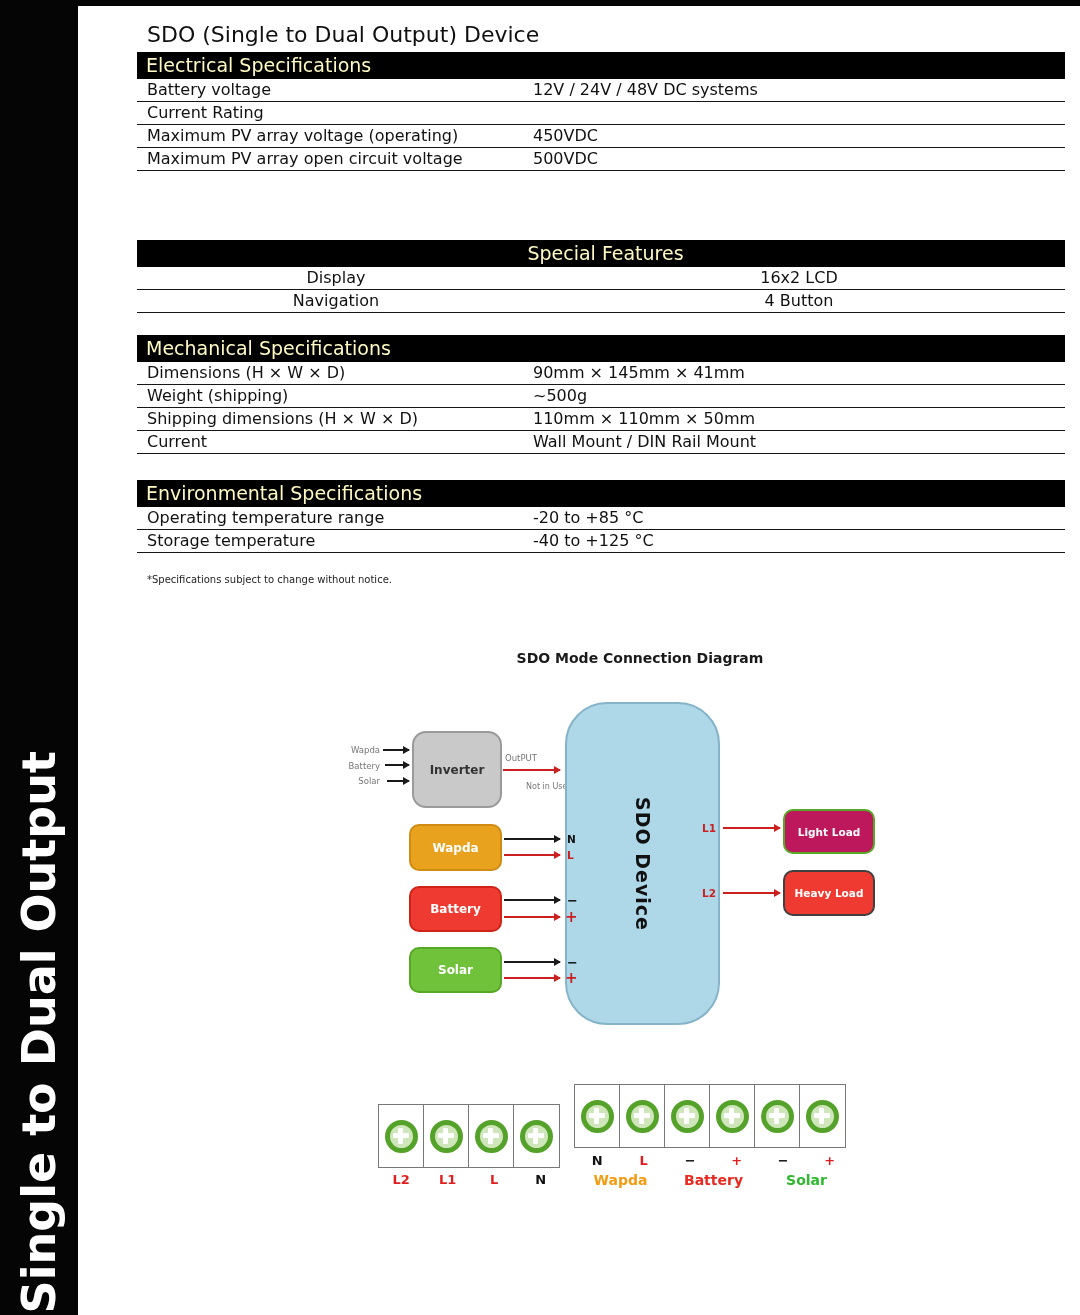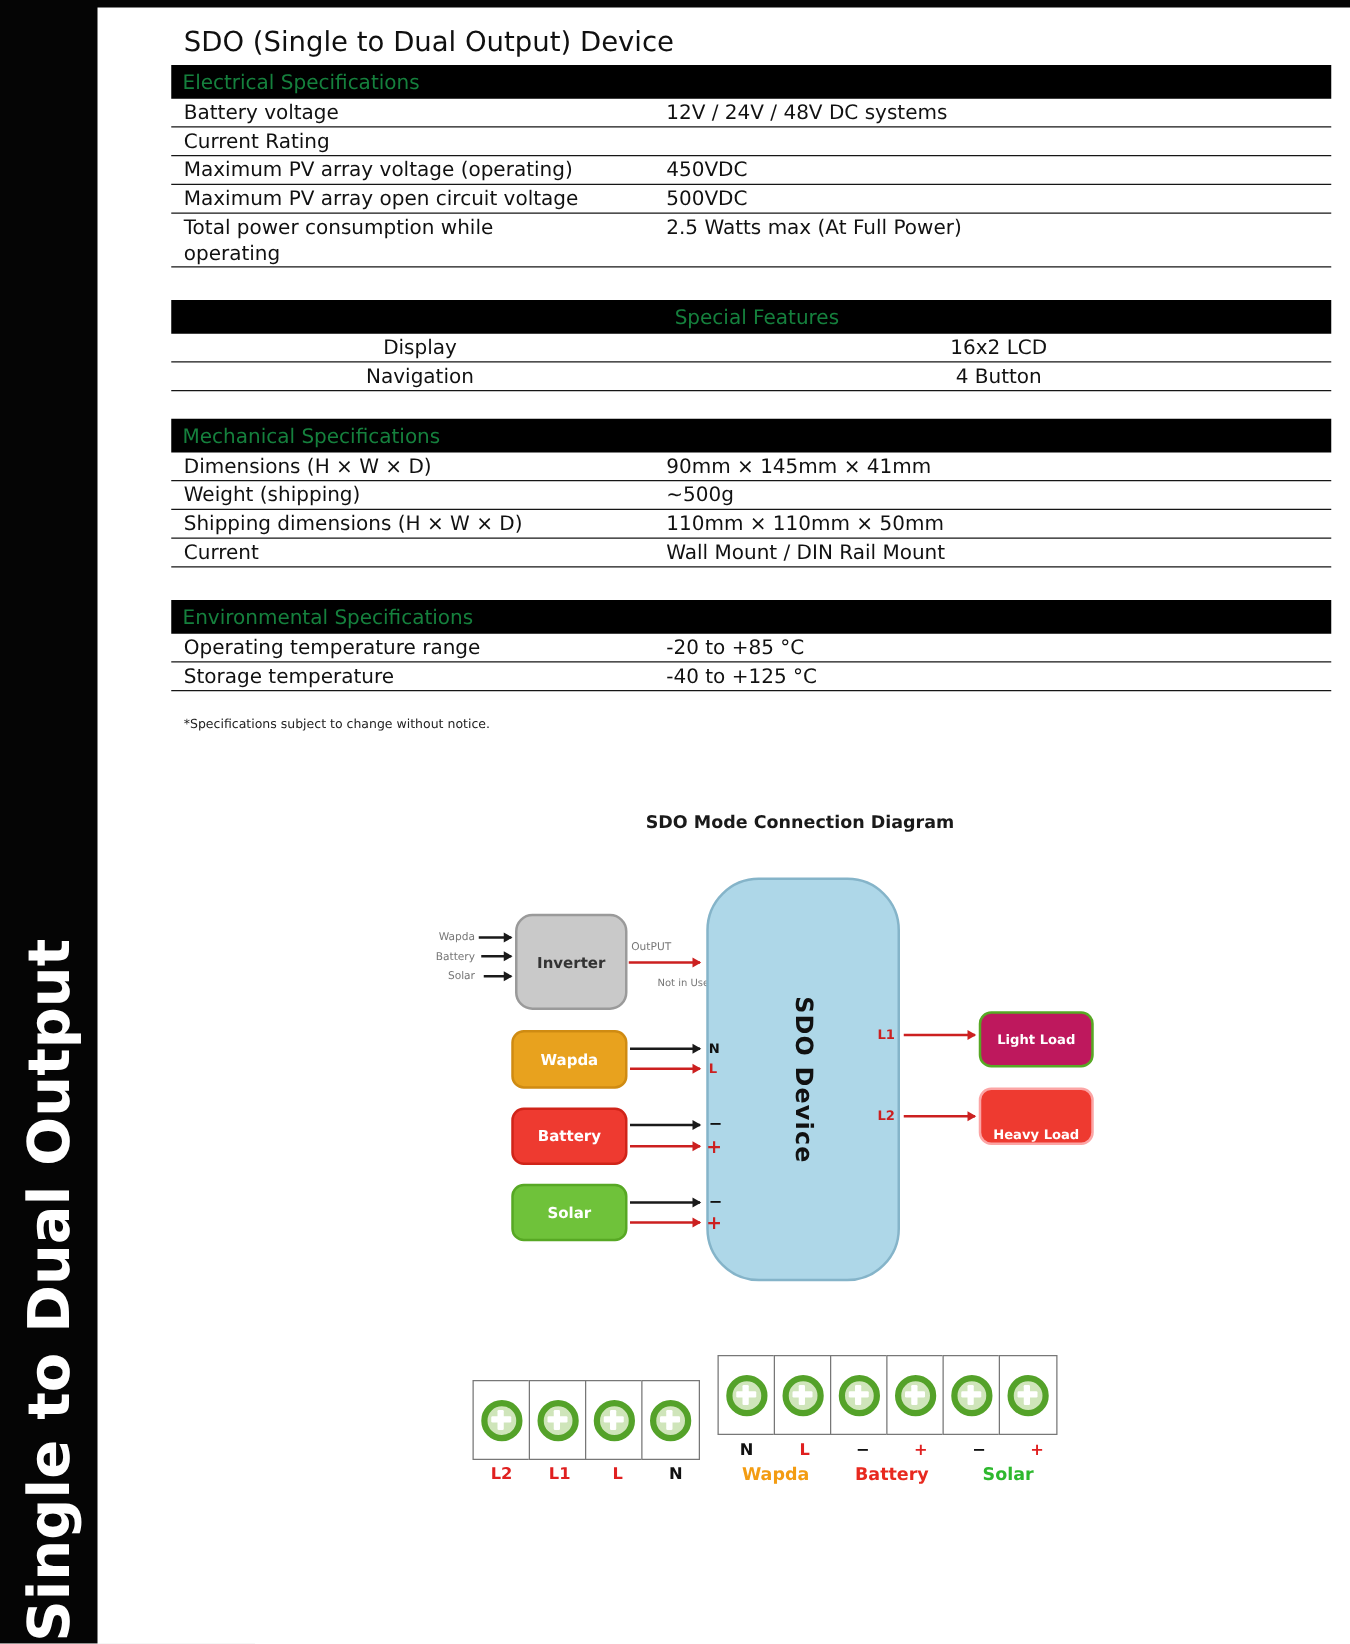--- a/index.html
+++ b/index.html
@@ -15,22 +15,22 @@
     position:absolute; bottom:2px; left:50%;
     transform:translateX(-50%) rotate(180deg);
     writing-mode:vertical-rl;
     color:#ffffff; font-size:46px; font-weight:bold; white-space:nowrap; letter-spacing:0px;
   }
   
   .doc-title { position:absolute; left:147px; top:22px; font-size:22px; color:#101010; }
   
   .spec-table { position:absolute; left:137px; width:928px; }
   .spec-header {
-    background:#000; color:#15803d; height:27px; line-height:27px;
-    font-size:16px; padding-left:9px; white-space:nowrap;
+    background:#000; color:#fef9c3; height:27px; line-height:27px;
+    font-size:19px; padding-left:9px; white-space:nowrap;
   }
   .spec-row {
     display:flex; align-items:flex-start; border-bottom:1.5px solid #161616;
     min-height:23px; padding:1px 0 0 10px; font-size:16px; line-height:20.5px;
   }
   .spec-label { width:386px; white-space:pre-line; padding-right:8px; }
   .spec-value { flex:1; }
   .footnote { position:absolute; left:147px; top:574px; font-size:10px; color:#222; }
   
   .diag-title { position:absolute; left:420px; top:650px; width:440px; text-align:center;
@@ -39,21 +39,21 @@
     border-radius:10px; font-weight:bold; color:#fff; }
   .inverter-box { left:412px; top:731px; width:90px; height:77px; background:#c9c9c9;
     border:2px solid #9a9a9a; border-radius:14px; color:#333; font-size:12px; }
   .sdo-box { left:565px; top:702px; width:155px; height:323px; background:#aed7e8;
     border:2px solid #85b4c9; border-radius:42px; }
   .sdo-box span { writing-mode:vertical-rl; color:#111; font-size:19px; font-weight:bold; letter-spacing:1px; }
   .wapda-box   { left:409px; top:824px; width:93px; height:47px; background:#e8a21e; border:2px solid #cf8b12; font-size:12px; }
   .battery-box { left:409px; top:886px; width:93px; height:46px; background:#ee3a30; border:2px solid #d02419; font-size:12px; }
   .solar-box   { left:409px; top:947px; width:93px; height:46px; background:#6fc23a; border:2px solid #57a824; font-size:12px; }
   .light-box   { left:783px; top:809px; width:92px; height:45px; background:#be185d; border:2px solid #57a824; font-size:10.5px; }
-  .heavy-box   { left:783px; top:870px; width:92px; height:46px; background:#ee3a30; border:2px solid #fca5a5; font-size:10.5px;align-items:flex-end; }
+  .heavy-box   { left:783px; top:870px; width:92px; height:46px; background:#ee3a30; border:2px solid #404040; font-size:10.5px; }
   .gray-lbl { position:absolute; color:#777; font-size:8.5px; }
   .in-lbls { position:absolute; left:330px; top:743px; width:50px; text-align:right; }
   .in-lbls div { color:#777; font-size:8.5px; line-height:15.5px; }
   
   .arrow { position:absolute; height:2px; }
   .arrow::after { content:""; position:absolute; right:-1px; top:-3px;
     border-top:4px solid transparent; border-bottom:4px solid transparent; }
   .a-black { background:#1a1a1a; } .a-black::after { border-left:7px solid #1a1a1a; }
   .a-red { background:#cc2020; } .a-red::after { border-left:7px solid #cc2020; }
   
@@ -100,25 +100,20 @@
       <div class="spec-label">Current Rating</div>
     </div>
     <div class="spec-row">
       <div class="spec-label">Maximum PV array voltage (operating)</div>
       <div class="spec-value">450VDC</div>
     </div>
     <div class="spec-row">
       <div class="spec-label">Maximum PV array open circuit voltage</div>
       <div class="spec-value">500VDC</div>
     </div>
-    <div class="spec-row">
-      <div class="spec-label">Total power consumption while
-operating</div>
-      <div class="spec-value">2.5 Watts max (At Full Power)</div>
-    </div>
   </div>
 
   <div class="spec-table" style="top:240px;text-align:center;">
     <div class="spec-header">Special Features</div>
     <div class="spec-row">
       <div class="spec-label">Display</div>
       <div class="spec-value">16x2 LCD</div>
     </div>
     <div class="spec-row">
       <div class="spec-label">Navigation</div>

